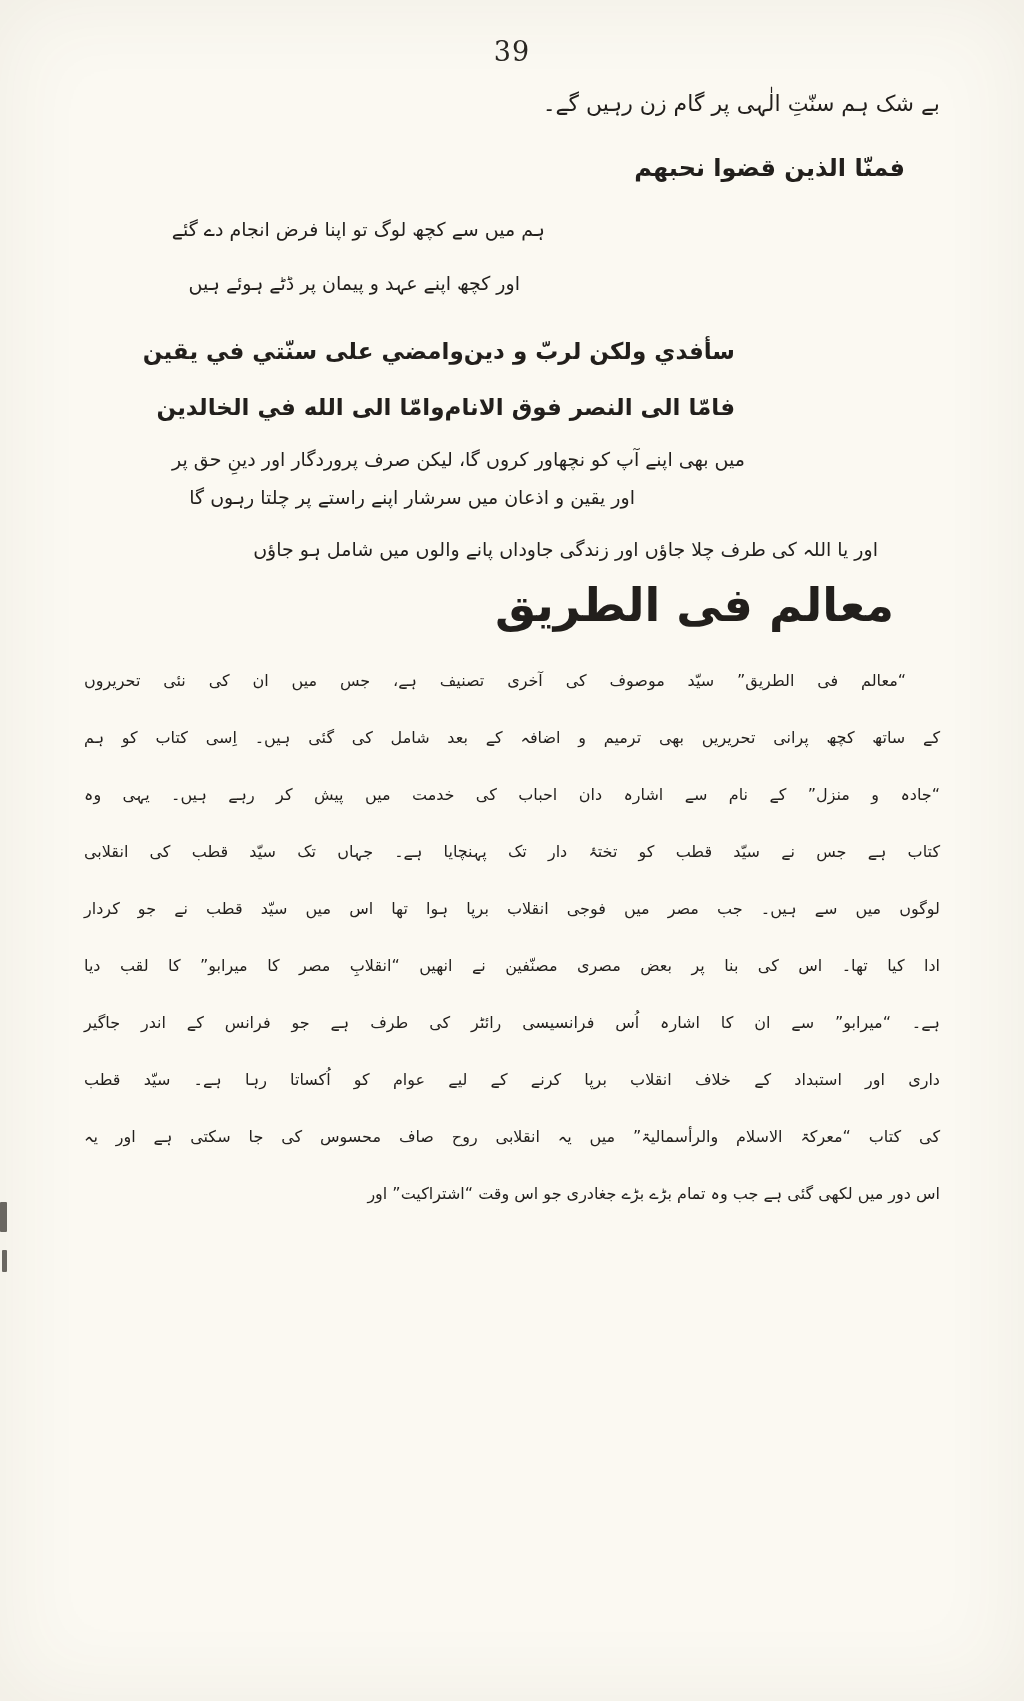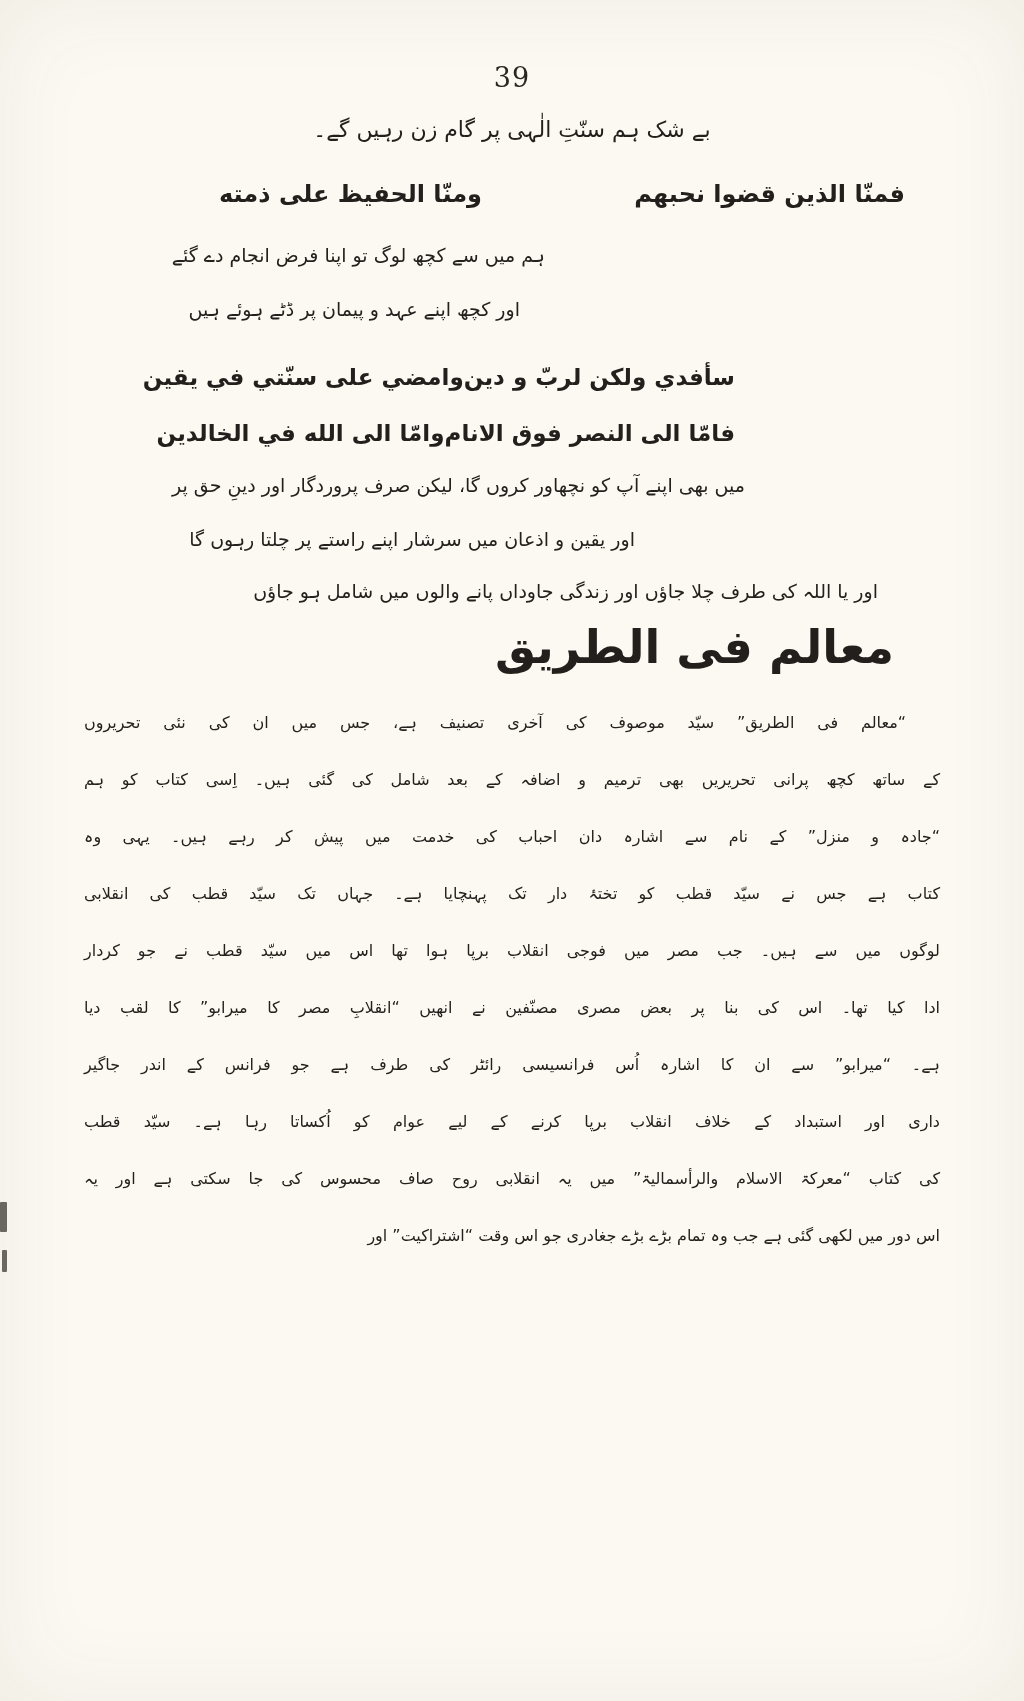--- a/index.html
+++ b/index.html
@@ -18,29 +18,28 @@
   .content {
     position: absolute;
     left: 84px;
     right: 84px;
     top: 0;
     direction: rtl;
   }
   .page-number {
     direction: ltr;
     text-align: center;
-    padding-top: 62px;
+    padding-top: 36px;
     font-family: "DejaVu Serif", serif;
     font-size: 27px;
     letter-spacing: 1px;
     color: #2a2722;
   }
   .intro-line {
     margin-top: 24px;
-    text-align: center;
     font-size: 22px;
   }
   .couplet {
     display: flex;
     justify-content: space-between;
     align-items: baseline;
     font-weight: bold;
     white-space: nowrap;
     font-size: 24px;
   }
@@ -48,21 +47,21 @@
   .couplet-2 { margin: 44px 205px 0 100px; font-size: 23px; }
   .couplet-3 { margin: 30px 205px 0 100px; font-size: 23px; }
   .trans-line {
     text-align: right;
     font-size: 19px;
     white-space: nowrap;
   }
   .t1a { margin-top: 36px; margin-right: 395px; }
   .t1b { margin-top: 32px; margin-right: 420px; }
   .t2a { margin-top: 28px; margin-right: 195px; }
-  .t2b { margin-top: 32px; margin-right: 305px; }
+  .t2b { margin-top: 16px; margin-right: 305px; }
   .t2c { margin-top: 32px; margin-right: 228px; }
   .t2d { margin-top: 30px; margin-right: 62px; }
   .section-heading {
     margin-top: 18px;
     margin-right: 46px;
     text-align: right;
     font-size: 46px;
     font-weight: bold;
   }
   .para {
@@ -94,21 +93,20 @@
   <div class="artifact artifact-2"></div>
 
   <div class="content">
 
     <div class="page-number">39</div>
 
     <div class="intro-line">بے شک ہم سنّتِ الٰہی پر گام زن رہیں گے۔</div>
 
     <div class="couplet couplet-1">
       <span class="hemistich">فمنّا الذين قضوا نحبهم</span>
-      <span class="hemistich">ومنّا الحفيظ على ذمته</span>
     </div>
 
     <div class="trans-line t1a">ہم میں سے کچھ لوگ تو اپنا فرض انجام دے گئے</div>
     <div class="trans-line t1b">اور کچھ اپنے عہد و پیمان پر ڈٹے ہوئے ہیں</div>
 
     <div class="couplet couplet-2">
       <span class="hemistich">سأفدي ولكن لربّ و دين</span>
       <span class="hemistich">وامضي على سنّتي في يقين</span>
     </div>
 

